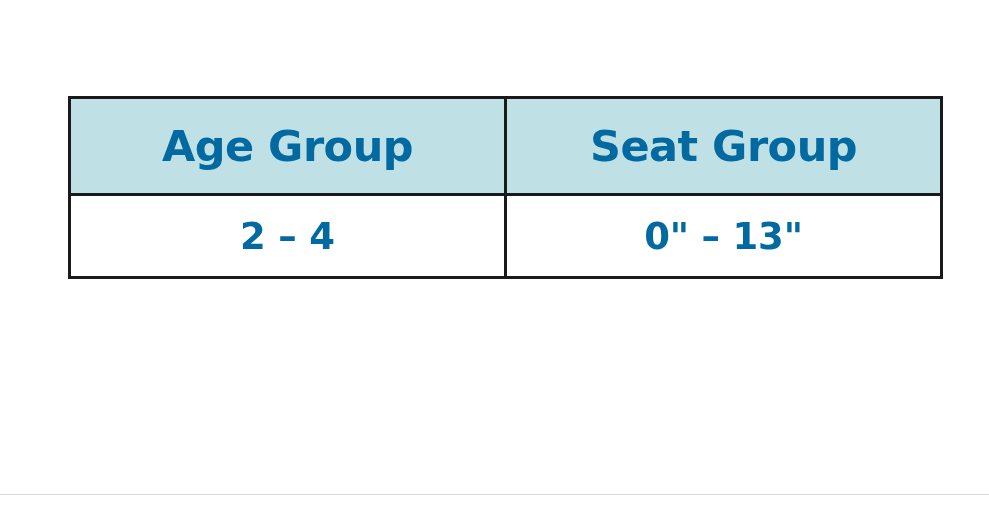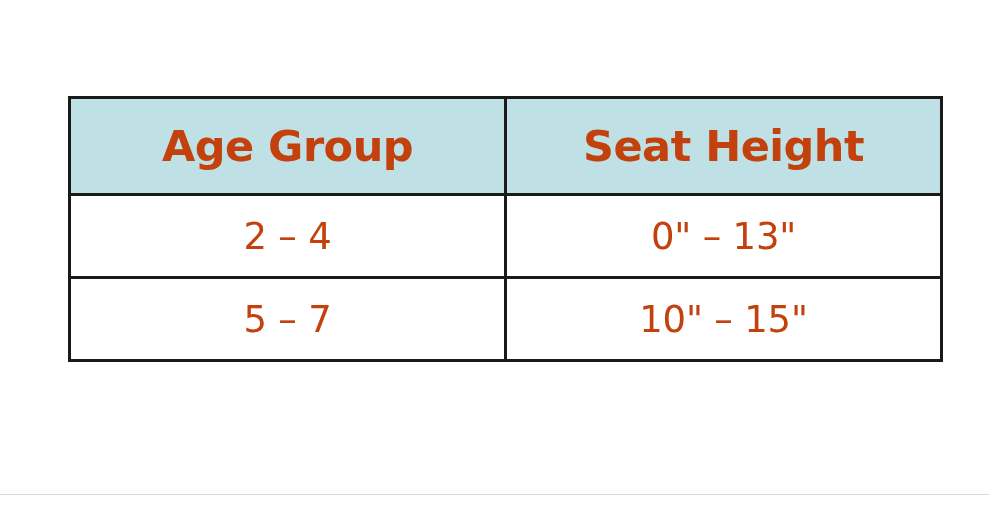--- a/index.html
+++ b/index.html
@@ -39,37 +39,37 @@
   }
 
   table.size-table col.col-age { width: 436px; }
   table.size-table col.col-seat { width: 436px; }
 
   table.size-table th,
   table.size-table td {
     border: 3px solid #1a1a1a;
     text-align: center;
     vertical-align: middle;
-    color: #c2410c;
+    color: #0369a1;
     font-family: "DejaVu Sans", sans-serif;
   }
 
   table.size-table thead th {
     background: #bfe0e4;
     height: 92px;
     font-size: 43px;
     font-weight: bold;
     letter-spacing: -0.5px;
   }
 
   table.size-table tbody td {
     background: #ffffff;
     height: 78px;
     font-size: 37px;
-    font-weight: 400;
+    font-weight: 700;
     letter-spacing: -0.2px;
   }
 
   .bottom-rule {
     position: absolute;
     left: 0;
     top: 494px;
     width: 989px;
     height: 1px;
     background: #d9d9d9;
@@ -82,31 +82,27 @@
 
   <div class="table-wrap">
     <table class="size-table">
       <colgroup>
         <col class="col-age">
         <col class="col-seat">
       </colgroup>
       <thead>
         <tr>
           <th>Age Group</th>
-          <th>Seat Height</th>
+          <th>Seat Group</th>
         </tr>
       </thead>
       <tbody>
         <tr>
           <td>2 – 4</td>
           <td>0" – 13"</td>
-        </tr>
-        <tr>
-          <td>5 – 7</td>
-          <td>10" – 15"</td>
         </tr>
       </tbody>
     </table>
   </div>
 
   <div class="bottom-rule"></div>
 
 </div>
 
 </body></html>

